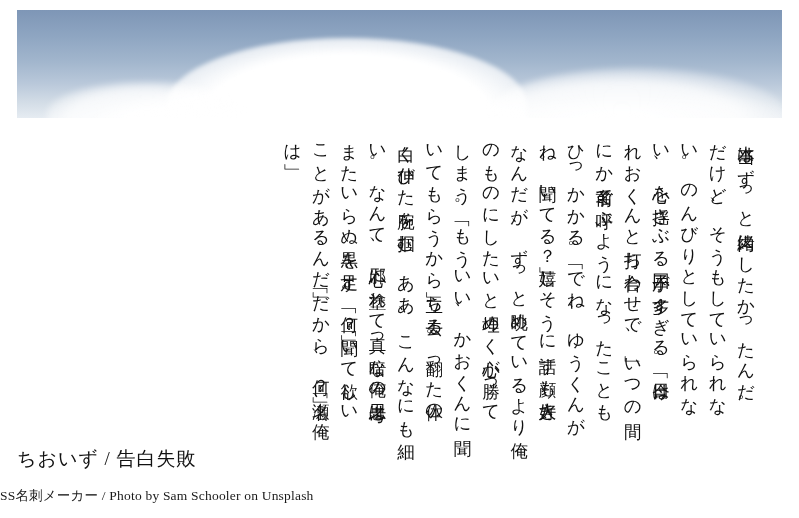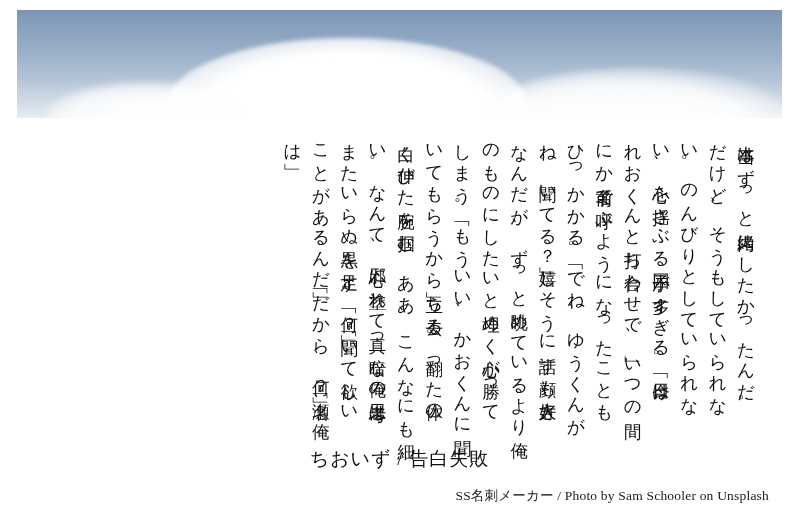--- a/index.html
+++ b/index.html
@@ -97,32 +97,32 @@
     letter-spacing: 1.3px;
     color: #111111;
     white-space: pre-wrap;
     text-align: left;
   }
   .byline {
     position: absolute;
     left: 0;
     top: 328px;
     width: 765px;
-    text-align: center;
+    text-align: left;
     font-family: "Liberation Serif", "DejaVu Serif", serif;
     font-size: 19px;
     letter-spacing: 1px;
     color: #111111;
   }
   .credit {
     position: absolute;
     left: 0;
     top: 487px;
     width: 769px;
-    text-align: right;
+    text-align: left;
     font-family: "Liberation Serif", "DejaVu Serif", serif;
     font-size: 13.5px;
     color: #1a1a1a;
     letter-spacing: 0.2px;
   }
 </style>
 </head>
 <body>
 
 <div class="page">

